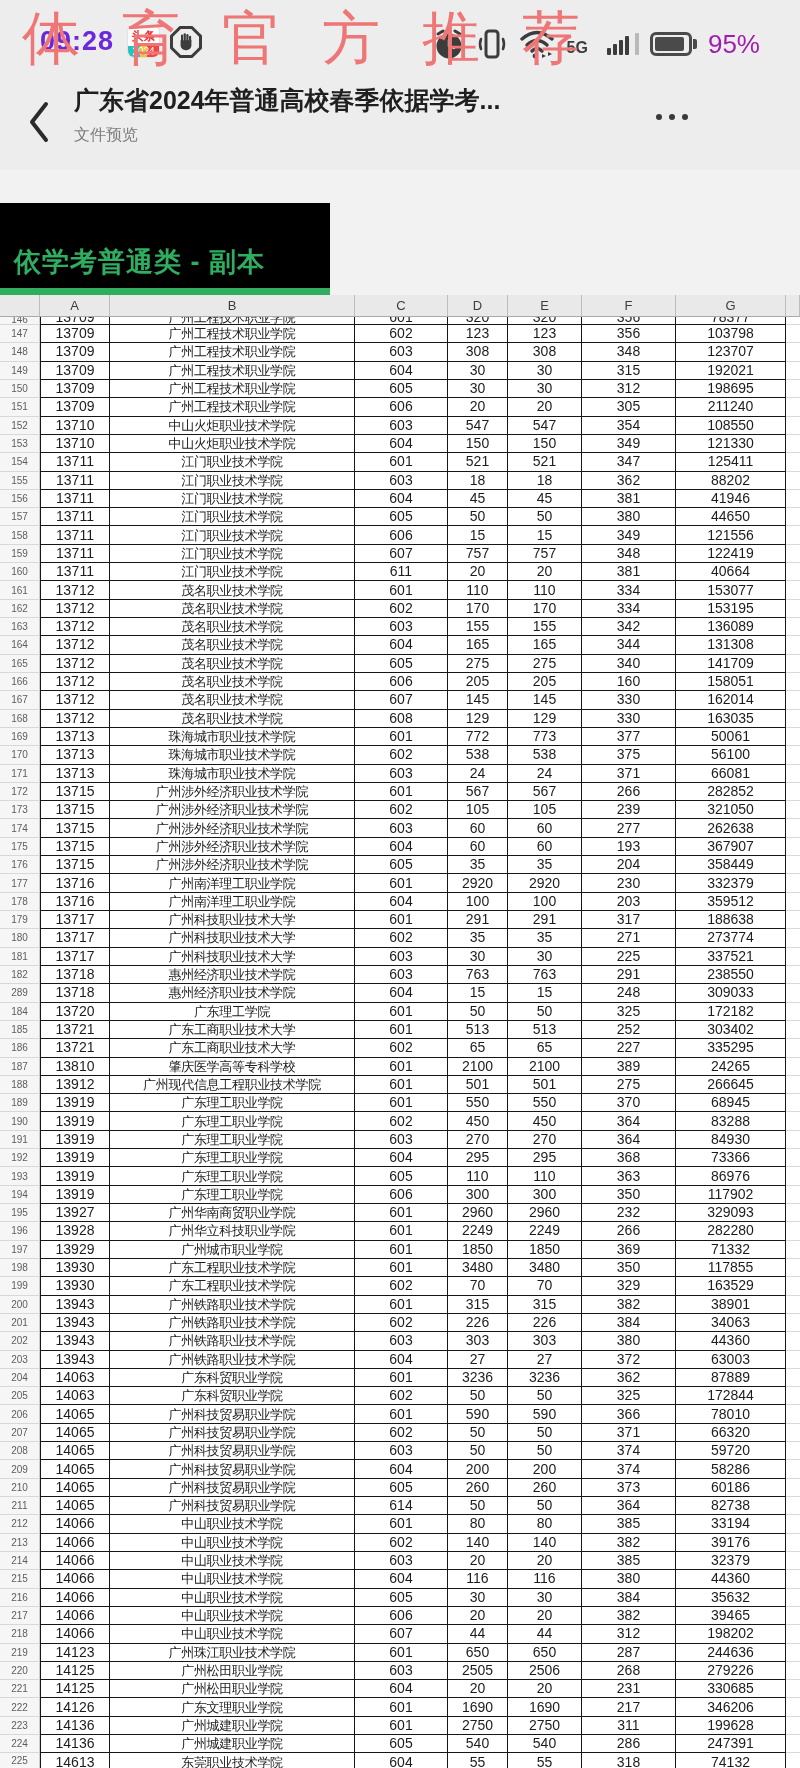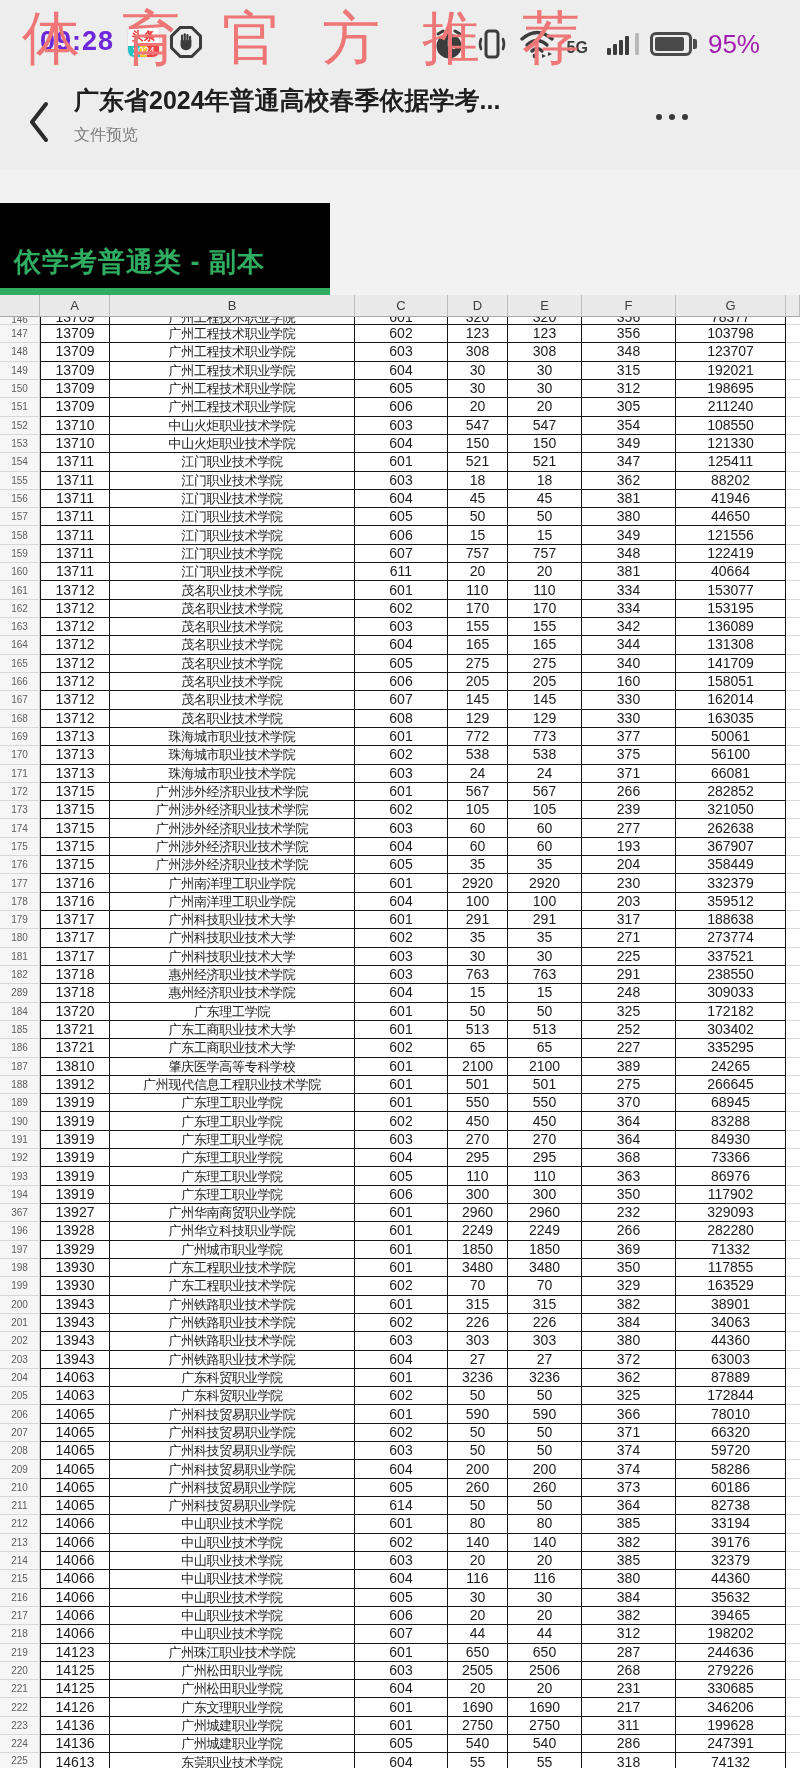--- a/index.html
+++ b/index.html
@@ -733,21 +733,21 @@
         <div class="tcell dc w1 first">13919</div>
         <div class="tcell dc w2 name">广东理工职业学院</div>
         <div class="tcell dc w3">606</div>
         <div class="tcell dc w4">300</div>
         <div class="tcell dc w5">300</div>
         <div class="tcell dc w6">350</div>
         <div class="tcell dc w7">117902</div>
         <div class="tcell sl w8"></div>
       </div>
       <div class="trow drow ">
-        <div class="tcell rn w0">367</div>
+        <div class="tcell rn w0">195</div>
         <div class="tcell dc w1 first">13927</div>
         <div class="tcell dc w2 name">广州华南商贸职业学院</div>
         <div class="tcell dc w3">601</div>
         <div class="tcell dc w4">2960</div>
         <div class="tcell dc w5">2960</div>
         <div class="tcell dc w6">232</div>
         <div class="tcell dc w7">329093</div>
         <div class="tcell sl w8"></div>
       </div>
       <div class="trow drow ">

